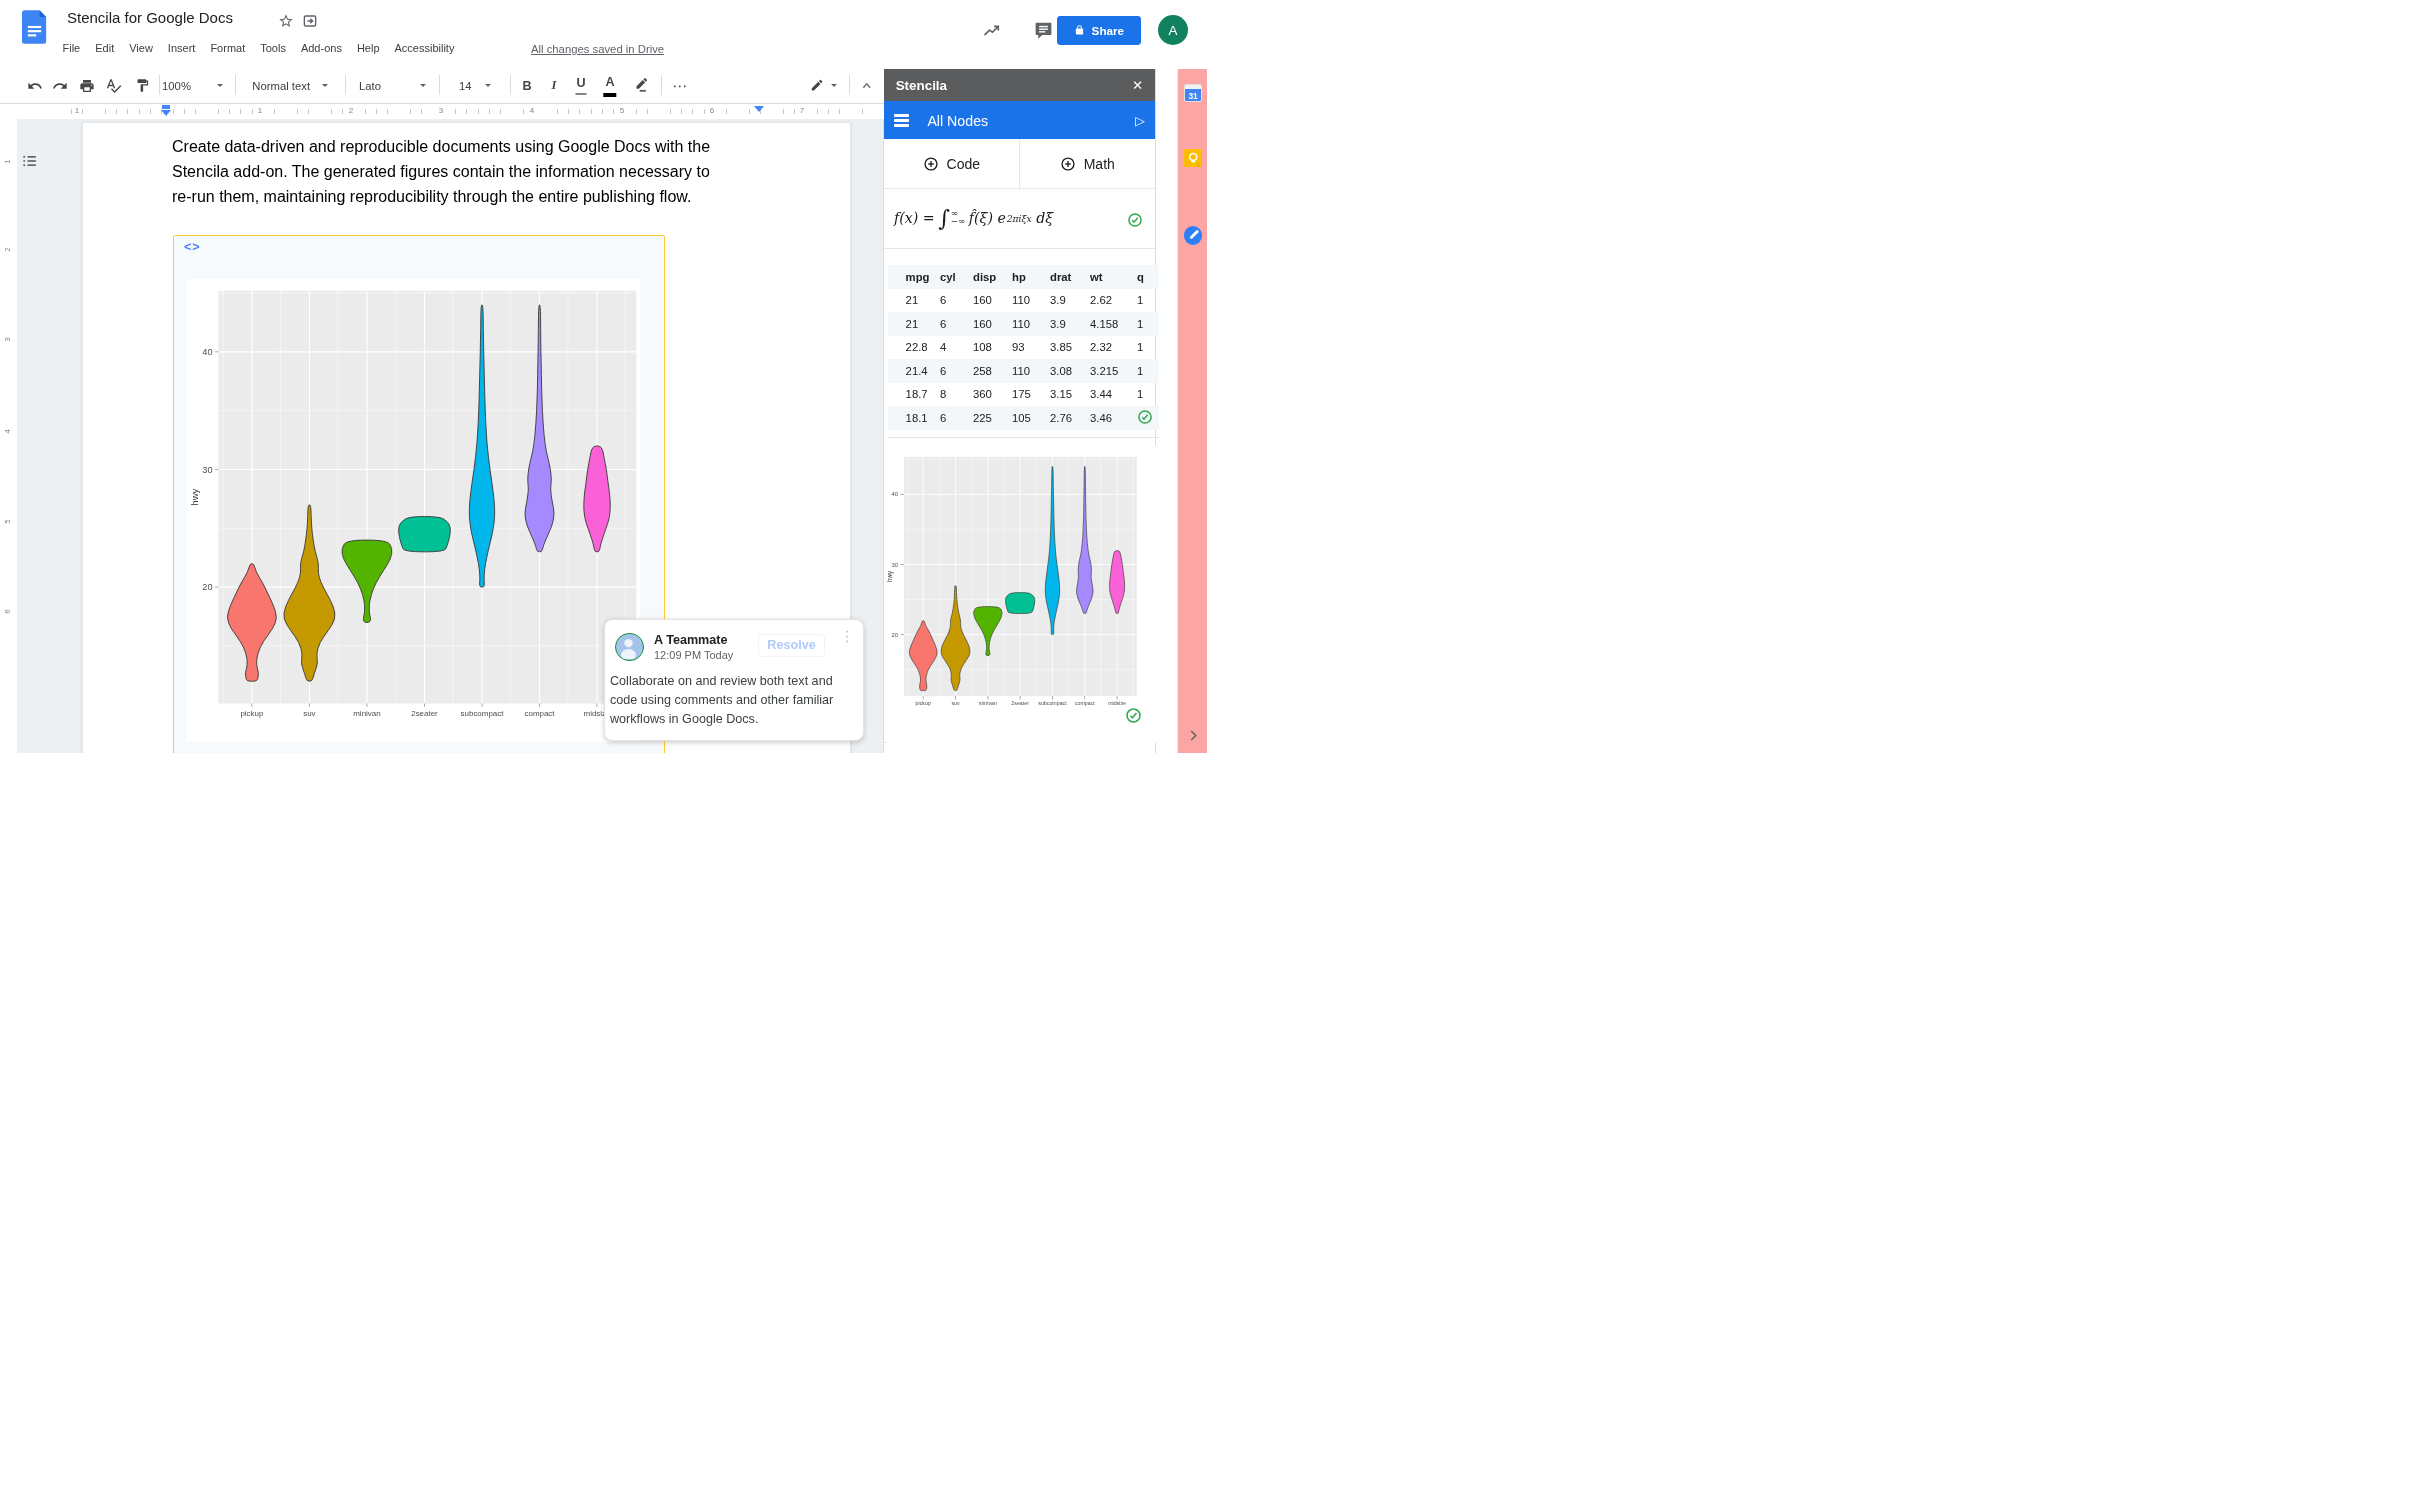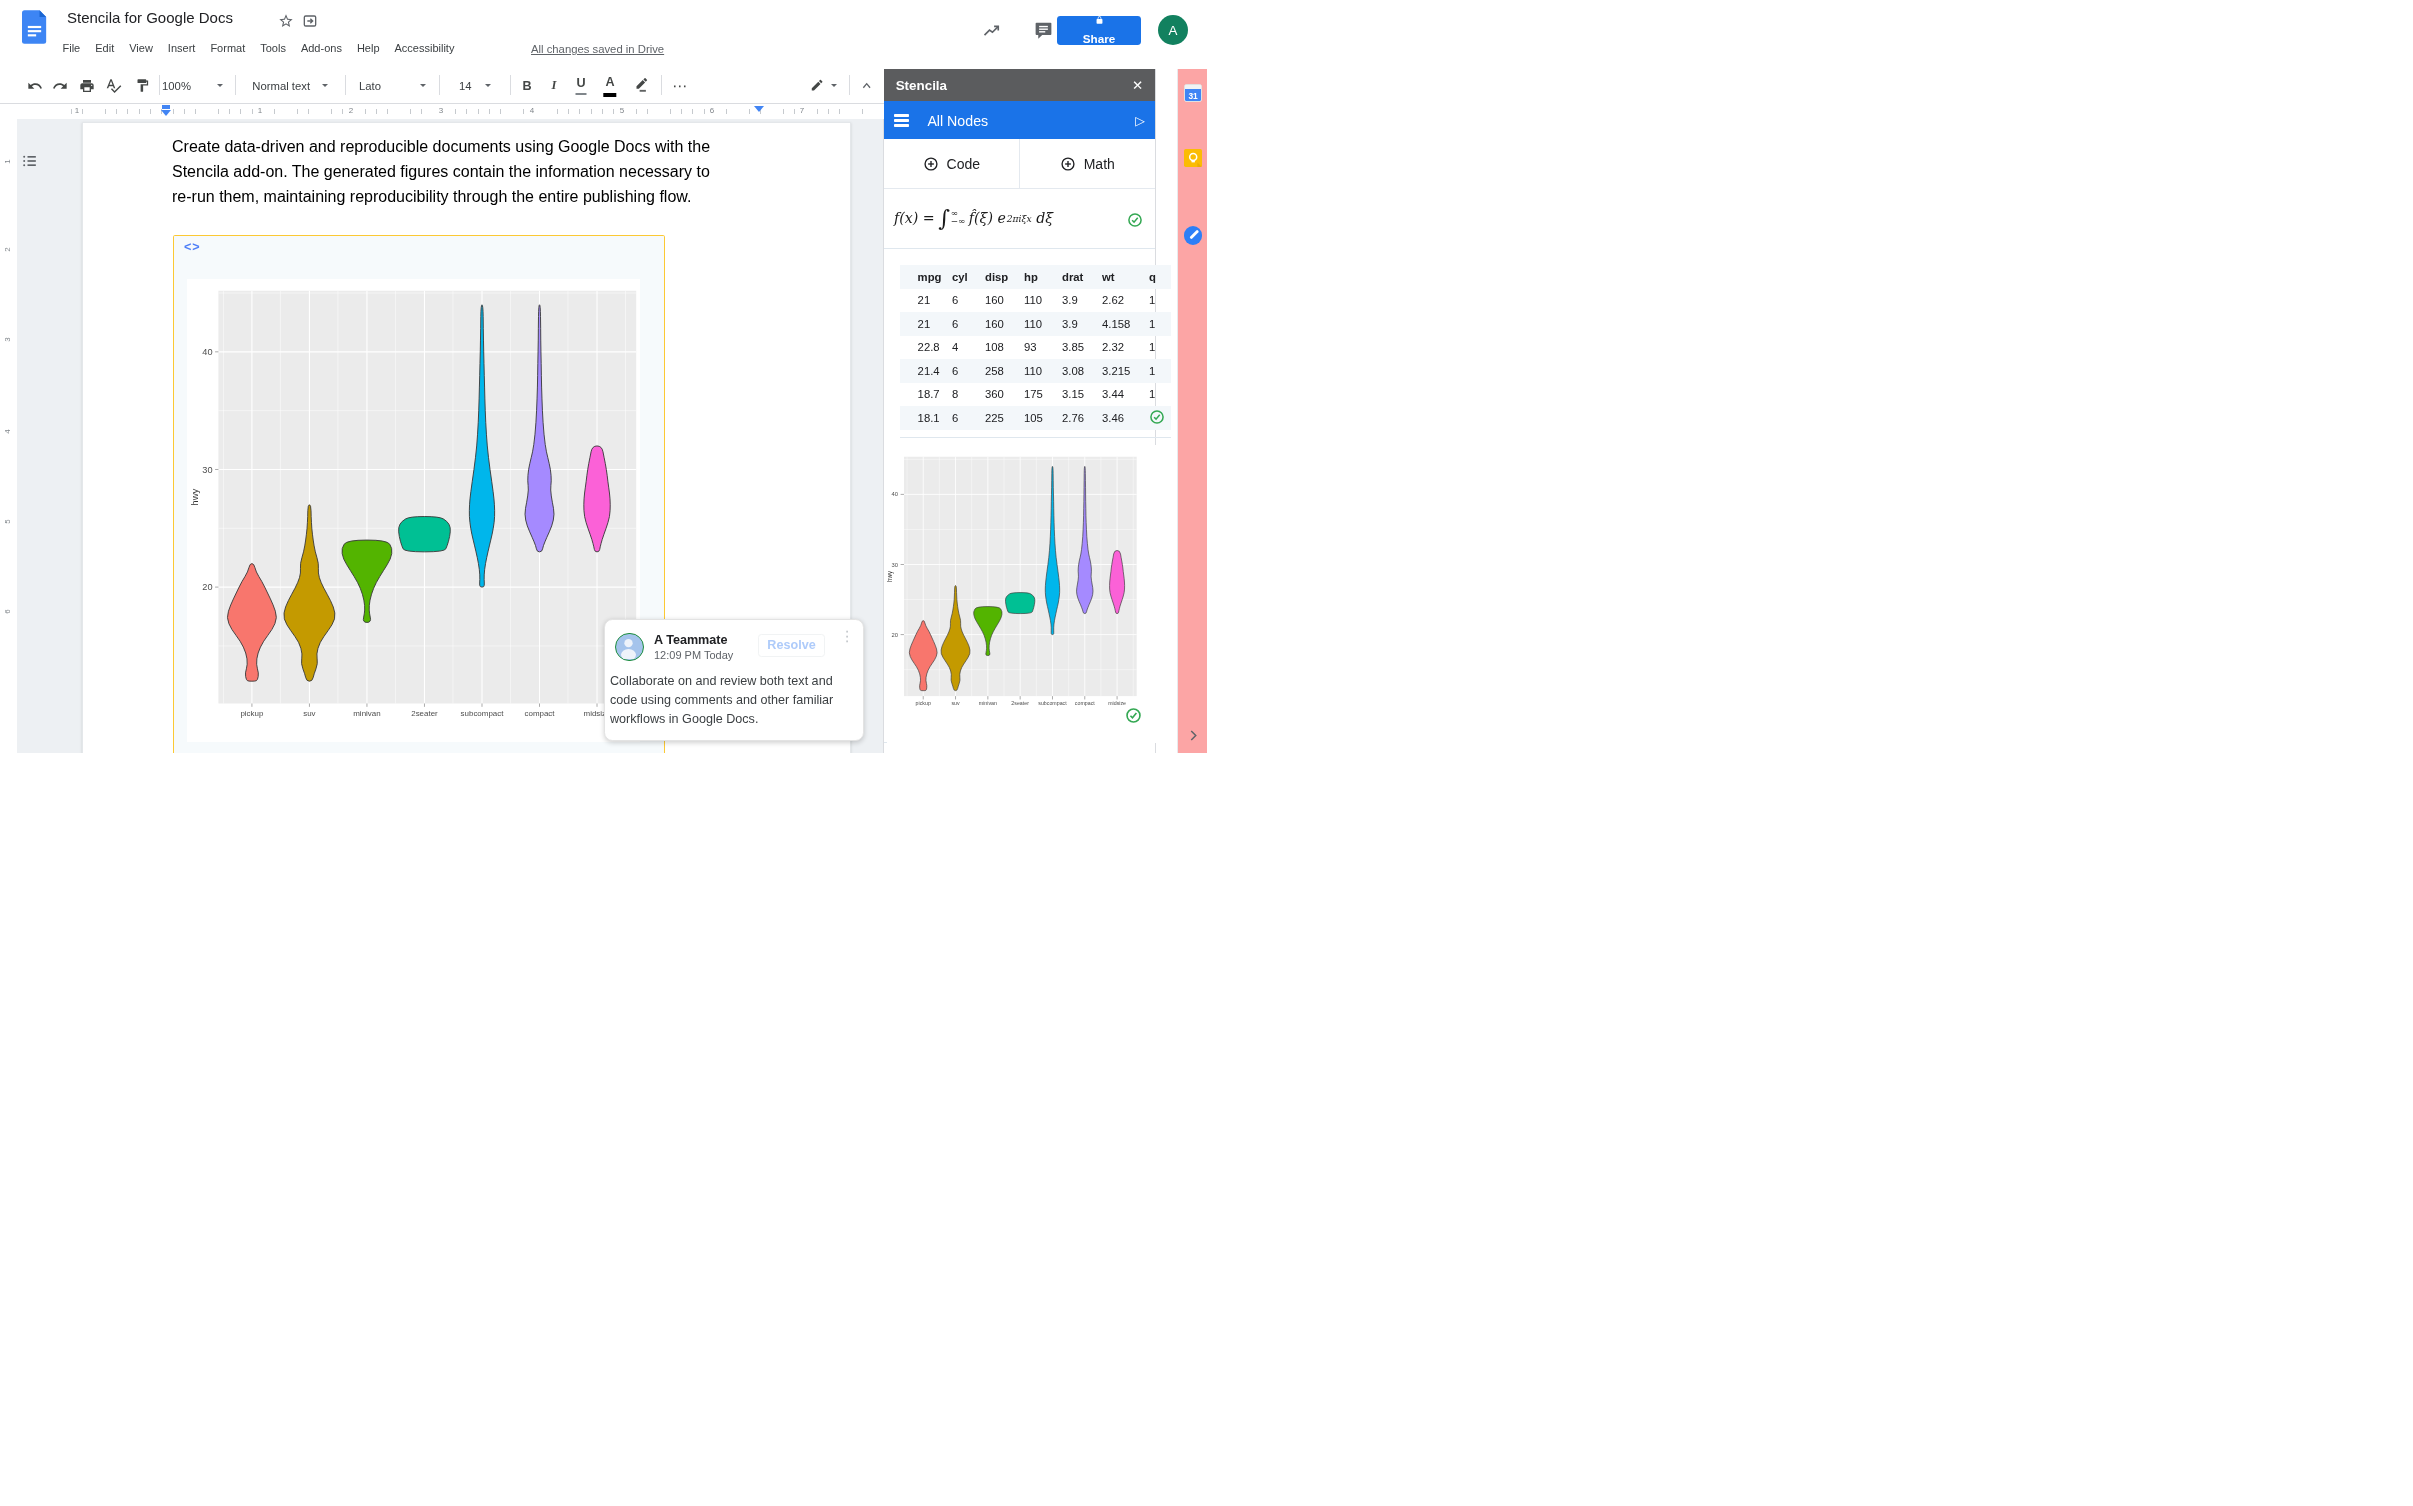--- a/index.html
+++ b/index.html
@@ -9,21 +9,21 @@
   
   .topbar { position:absolute; left:0; top:0; width:1207px; height:67px; background:#fff; z-index:60; }
   .docs-icon { position:absolute; left:22px; top:10px; }
   .doc-title { position:absolute; left:67px; top:9.2px; font-size:15px; color:#202124; }
   .title-icons { position:absolute; left:278px; top:12.6px; display:flex; gap:8.4px; align-items:center; color:#5f6368; }
   .menubar { position:absolute; left:55px; top:39px; display:flex; }
   .menu-item { font-size:11px; color:#3c4043; padding:2.5px 7.5px; border-radius:3.4px; cursor:pointer; }
   .save-status { position:absolute; left:531px; top:43px; font-size:11.3px; color:#5f6368; text-decoration:underline; }
   .icon-btn { position:absolute; width:22px; height:22px; color:#5f6368; }
   .share-btn { position:absolute; left:1057px; top:16px; width:84px; height:28.5px; background:#1a73e8; color:#fff;
-    border:none; border-radius:3.4px; font-size:11.7px; font-weight:bold; display:flex; align-items:center; justify-content:center; gap:6.7px; font-family:inherit;flex-direction:column; }
+    border:none; border-radius:3.4px; font-size:11.7px; font-weight:bold; display:flex; align-items:center; justify-content:center; gap:6.7px; font-family:inherit; }
   .avatar-top { position:absolute; left:1158px; top:15px; width:30px; height:30px; border-radius:50%; background:#12815f;
     color:#fff; font-size:13.4px; display:flex; align-items:center; justify-content:center; }
 
   
   .toolbar { position:absolute; left:0; top:67px; width:884px; height:37px; background:#fff; border-bottom:0.8px solid #dadce0; z-index:55; }
   .tb { position:absolute; top:0; height:37px; display:flex; align-items:center; justify-content:center; color:#444746; }
   .tb svg { display:block; }
   .tb-divider { position:absolute; top:8.4px; width:0.8px; height:20px; background:#dadce0; }
   .tb-text { font-size:11.3px; color:#3c4043; }
   .caret { width:0; height:0; border-left:3.4px solid transparent; border-right:3.4px solid transparent; border-top:3.8px solid #5f6368; display:inline-block; }
@@ -77,21 +77,21 @@
   .hamburger span { display:block; height:2.1px; background:#fff; border-radius:0.8px; }
   .sb-insert { position:absolute; left:0; top:70px; width:100%; height:50px; display:flex; border-bottom:0.8px solid #e4e9ef; }
   .sb-insert-btn { flex:1; display:flex; align-items:center; justify-content:center; gap:7.5px; font-size:14px; color:#202124; background:#fff; border:none; font-family:inherit; }
   .sb-insert-btn:first-child { border-right:0.8px solid #e4e9ef; }
   .sb-formula { position:absolute; left:0; top:121px; width:100%; height:59px; border-bottom:0.8px solid #dfe7ee; }
   .formula { position:absolute; left:10px; top:15px; font-family:"DejaVu Serif", serif; font-style:italic; font-size:14.2px; color:#1b1b1b; display:flex; align-items:center; }
   .formula .intg { font-size:22.6px; font-style:normal; margin:0 0.8px 0 3.4px; }
   .lim { display:inline-flex; flex-direction:column; font-size:8.8px; line-height:8.4px; margin-right:3.4px; margin-top:-1.7px; }
   .formula sup.exp { font-size:9.2px; margin-left:0.8px; }
   .check-badge { display:block; }
-  .sb-table { position:absolute; left:16px; top:179px; width:100%; height:190px; border-bottom:0.8px solid #dfe7ee; overflow:hidden; }
+  .sb-table { position:absolute; left:4px; top:179px; width:100%; height:190px; border-bottom:0.8px solid #dfe7ee; overflow:hidden; }
   table.data { border-collapse:collapse; width:285px; table-layout:fixed; margin-top:17px; }
   table.data th, table.data td { font-size:11.3px; color:#202124; text-align:left; height:23.5px; padding:0; font-weight:normal; }
   table.data th { font-weight:bold; }
   table.data .c0 { padding-left:17.6px; width:52px; }
   .c1{width:33px;margin-left:30px;} .c2{width:39px;} .c3{width:38px;} .c4{width:40px;} .c5{width:47px;} .c6{width:37px;}
   tr.striped { background:#f3f7fa; }
   .sb-thumb { position:absolute; left:0; top:370px; width:100%; height:304px; border-bottom:0.8px solid #dfe7ee; }
   .tbl-check { position:absolute; left:249px; top:161px; }
   .formula-check { position:absolute; right:11.7px; top:22px; }
   .thumb-check { position:absolute; left:241px; top:268px; }

